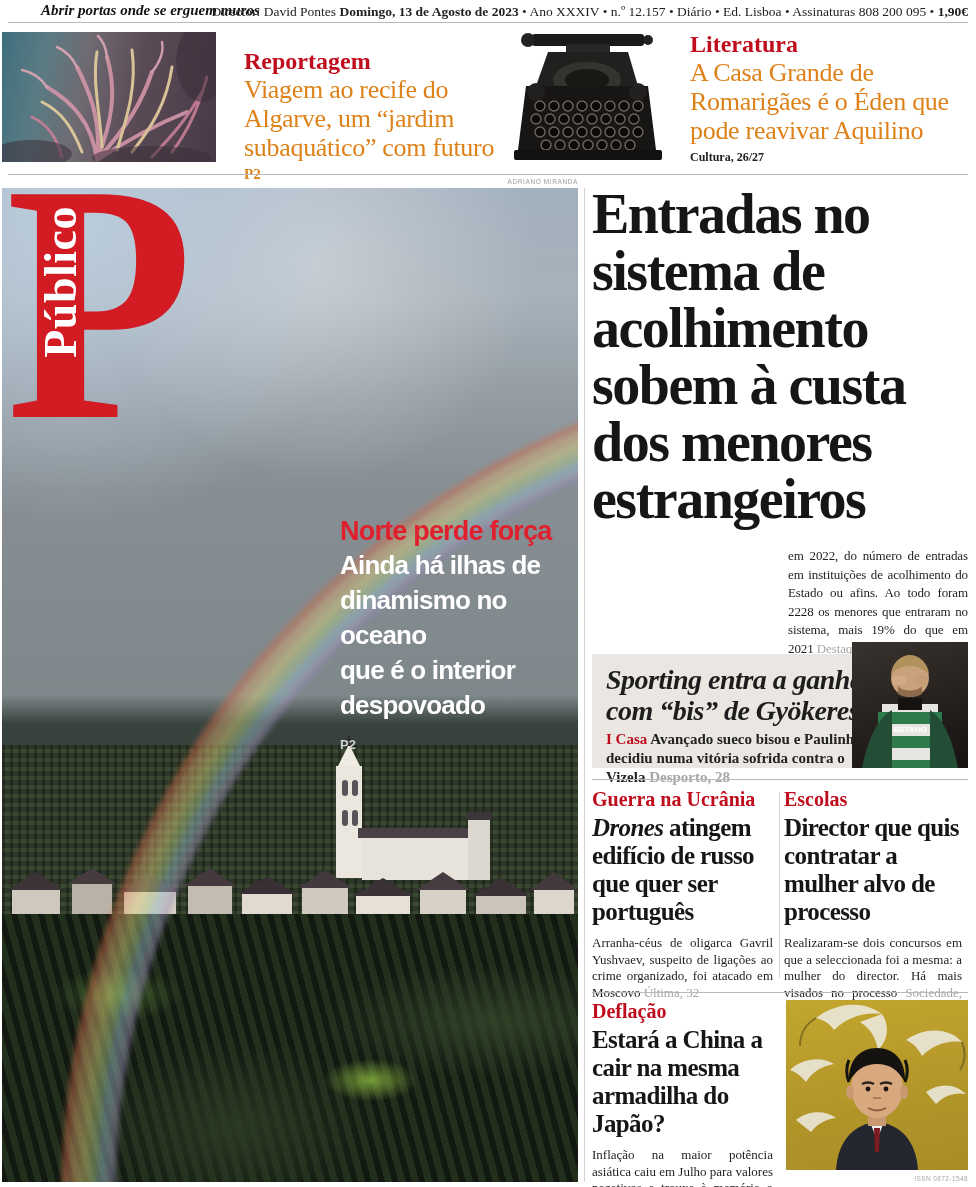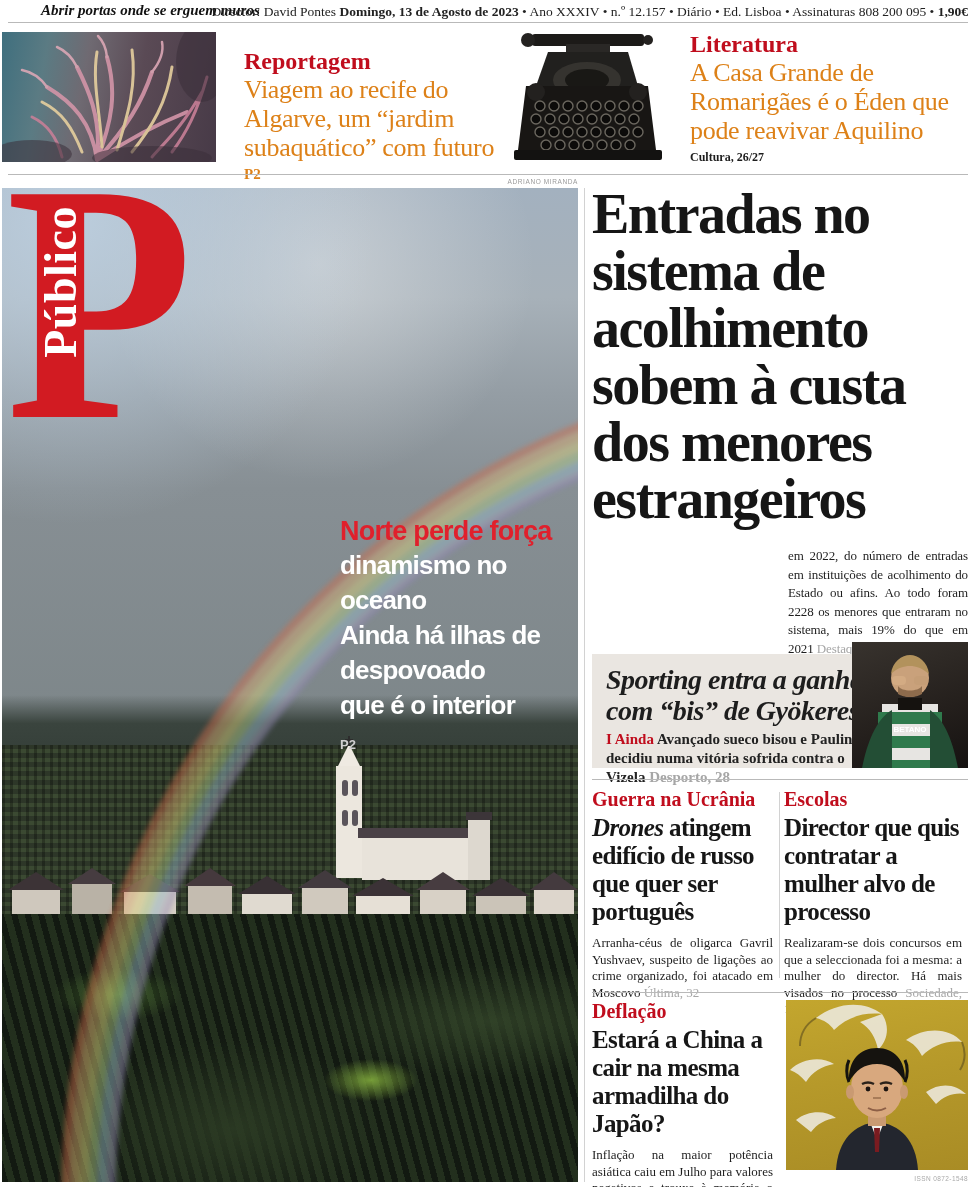--- a/index.html
+++ b/index.html
@@ -273,35 +273,35 @@
           </filter>
         </defs>
     </svg>
   </div>
 
   <div class="abs logo-p">P</div>
   <div class="abs logo-name">Público</div>
 
   <div class="abs overlay">
     <div class="kicker">Norte perde força</div>
+    <div class="wline">Ainda há ilhas de</div>
     <div class="wline">dinamismo no oceano</div>
-    <div class="wline">Ainda há ilhas de</div>
+    <div class="wline">que é o interior</div>
     <div class="wline">despovoado</div>
-    <div class="wline">que é o interior</div>
     <div class="oref">P2</div>
   </div>
 
   <div class="abs v-rule" style="left:584px;top:188px;height:994px;"></div>
 
   <h1 class="abs lead-headline" style="margin:0;">Entradas no sistema de acolhimento sobem à custa dos menores estrangeiros</h1>
   <div class="abs intro" id="intro-col2"><span>em 2022, do número de entradas em instituições de acolhimento do Estado ou afins. Ao todo foram 2228 os menores que entraram no sistema, mais 19% do que em 2021 </span><span class="ref">Destaque, 2/3</span></div>
 
   <div class="abs sport-box">
     <div class="sport-title">Sporting entra a ganhar com “bis” de Gyökeres</div>
-    <div class="sport-sub"><span class="sport-tag">I Ainda</span><span> Avançado sueco bisou e Paulinho decidiu numa vitória sofrida contra o Vizela </span><span class="ref">Desporto, 28</span></div>
+    <div class="sport-sub"><span class="sport-tag">I Casa</span><span> Avançado sueco bisou e Paulinho decidiu numa vitória sofrida contra o Vizela </span><span class="ref">Desporto, 28</span></div>
     <div class="player">
       <svg width="116" height="126" viewBox="0 0 116 126">
         <rect x="30" y="62" width="56" height="64" fill="#e7e5e2"></rect>
         <rect x="26" y="70" width="64" height="12" fill="#2f7a4c"></rect>
         <rect x="24" y="94" width="68" height="12" fill="#2f7a4c"></rect>
         <rect x="22" y="118" width="72" height="8" fill="#2f7a4c"></rect>
         <path d="M12,126 C18,92 30,72 42,66 L74,66 C90,74 100,96 106,126 Z" fill="none"></path>
         <path d="M10,126 C16,96 26,76 40,68 L40,126 Z" fill="#234e35"></path>
         <path d="M106,126 C100,96 92,78 78,68 L78,126 Z" fill="#234e35"></path>
         <rect x="46" y="56" width="24" height="12" fill="#15120f"></rect>

